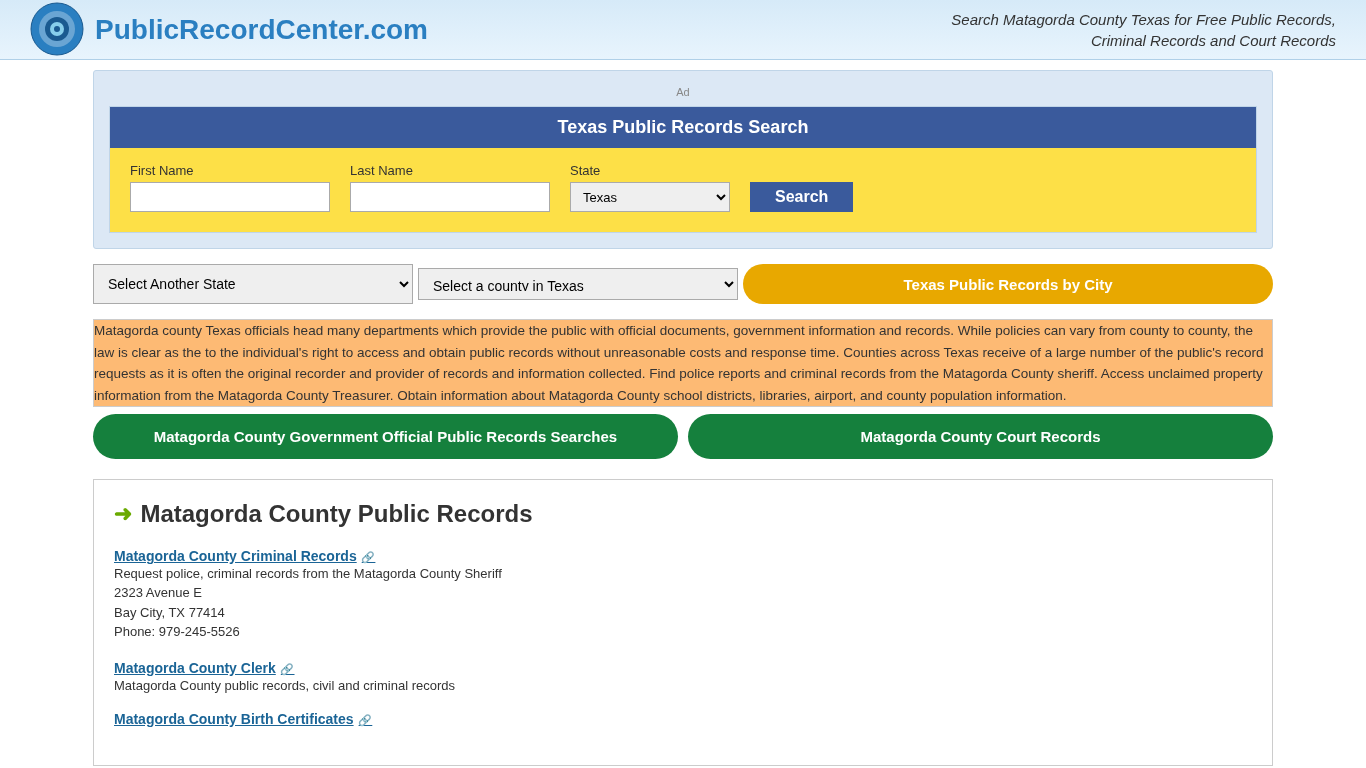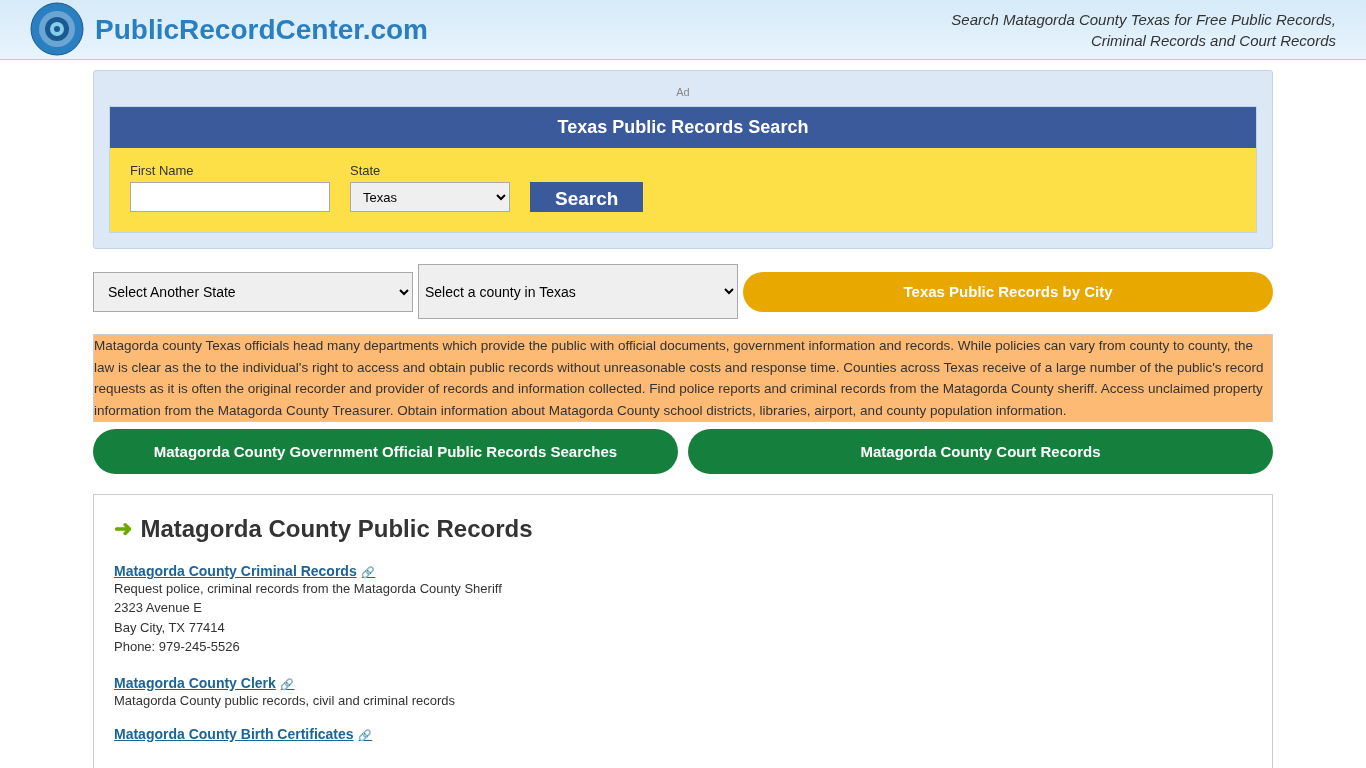--- a/index.html
+++ b/index.html
@@ -100,21 +100,21 @@
       padding: 4px 8px;
       font-size: 13px;
       width: 160px;
       height: 30px;
     }
     #search-button {
       background: #3a5a9c;
       color: #fff;
       border: none;
       padding: 6px 25px;
-      font-size: 19px;
+      font-size: 16px;
       font-weight: bold;
       cursor: pointer;
       height: 30px;
       white-space: nowrap;
     }
 
     
     #dropdowns-row {
       display: flex;
       gap: 0;
@@ -124,24 +124,24 @@
     #state-select {
       flex: 0 0 320px;
       padding: 8px 10px;
       font-size: 14px;
       border: 1px solid #aaa;
       height: 40px;
       cursor: pointer;
     }
     #county-select {
       flex: 0 0 320px;
-      padding: 8px 2px;
+      padding: 8px 10px;
       font-size: 14px;
       border: 1px solid #aaa;
-      height: 55px;
+      height: 32px;
       cursor: pointer;
       margin-left: 5px;
     }
     #city-button {
       background: #e8a800;
       color: #fff;
       border: none;
       padding: 8px 20px;
       font-size: 15px;
       font-weight: bold;
@@ -251,20 +251,24 @@
 
 <div id="main">
 
   <div id="ad-section">
     <div id="ad-label">Ad</div>
     <div id="search-box">
       <div id="search-box-header">Texas Public Records Search</div>
       <div id="search-form">
         <div class="form-group">
           <label>First Name</label>
+          <input type="text" style="">
+        </div>
+        <div class="form-group">
+          <label>Last Name</label>
           <input type="text" style="">
         </div>
         <div class="form-group">
           <label>State</label>
           <select>
             <option>Texas</option>
             <option>Alabama</option>
             <option>Alaska</option>
             <option>California</option>
             <option>Florida</option>

